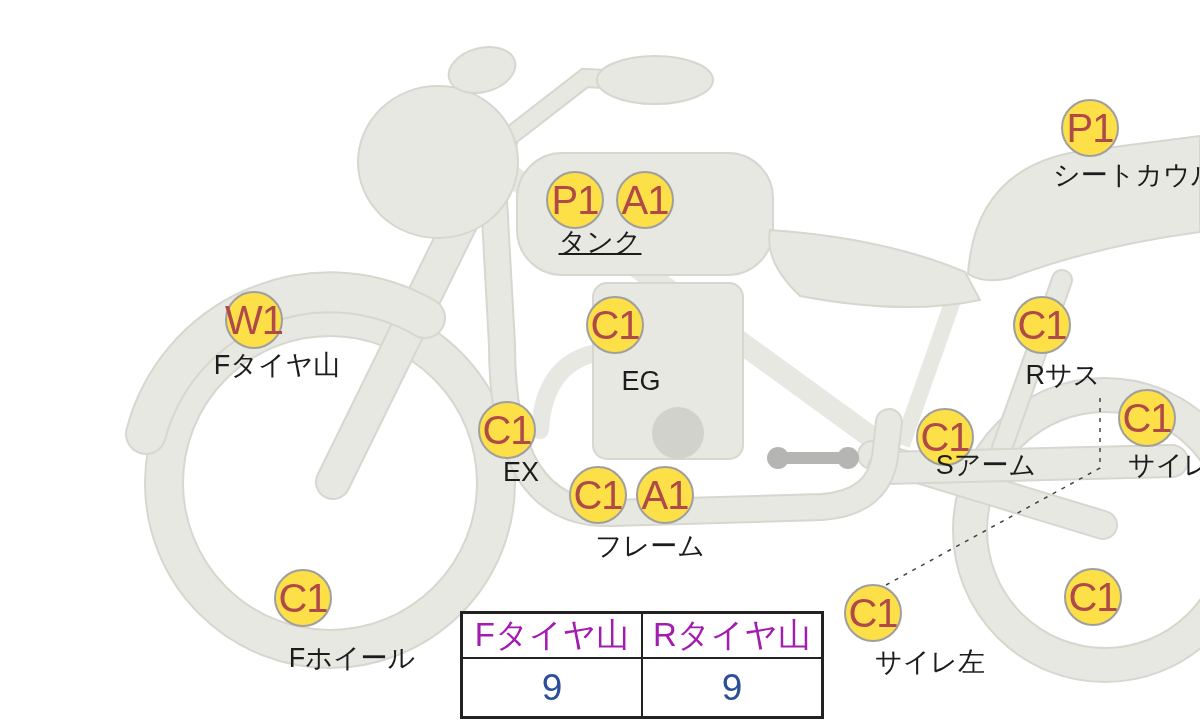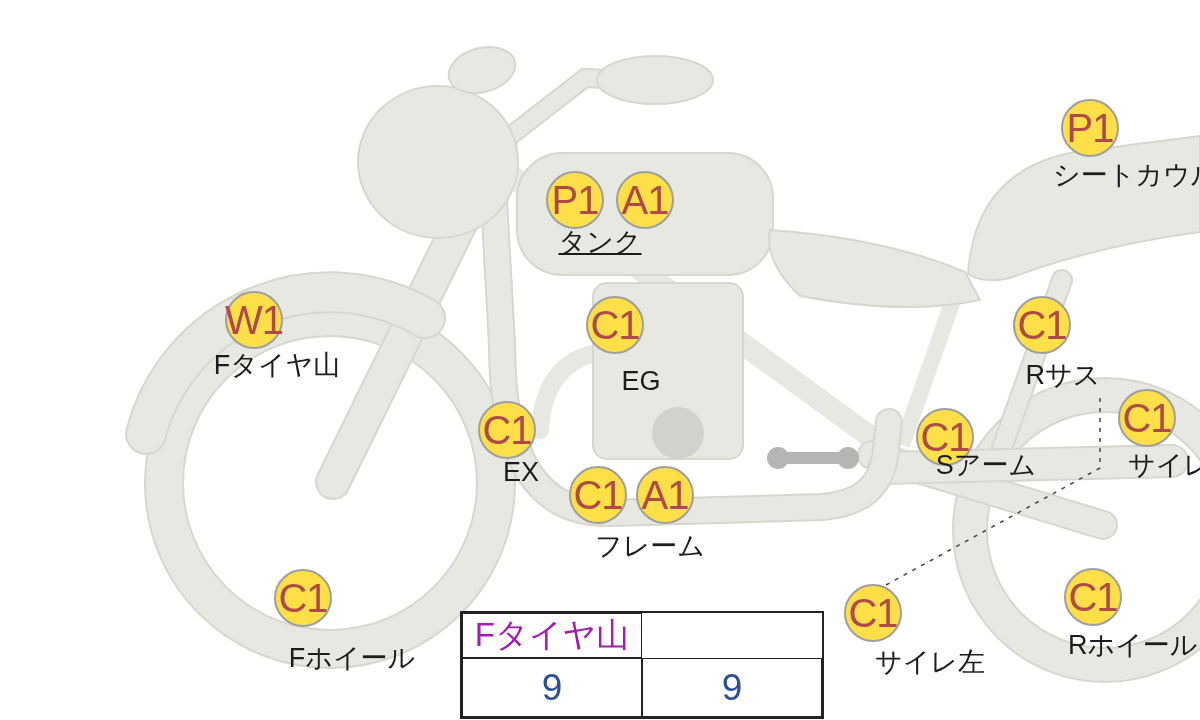--- a/index.html
+++ b/index.html
@@ -110,25 +110,25 @@
   <div class="plabel" style="left:600px;top:229px;text-decoration:underline;">タンク</div>
   <div class="plabel edge" style="left:1053px;top:162px;">シートカウル</div>
   <div class="plabel" style="left:641px;top:344px;margin-top:24px;">EG</div>
   <div class="plabel" style="left:521px;top:459px;">EX</div>
   <div class="plabel" style="left:1063px;top:362px;">Rサス</div>
   <div class="plabel" style="left:986px;top:452px;">Sアーム</div>
   <div class="plabel edge" style="left:1128px;top:452px;">サイレ左</div>
   <div class="plabel" style="left:650px;top:533px;">フレーム</div>
   <div class="plabel" style="left:352px;top:632px;margin-top:13px;">Fホイール</div>
   <div class="plabel" style="left:930px;top:649px;">サイレ左</div>
-  <div class="plabel edge" style="left:1068px;top:632px;">Rホイール</div>
 
   <div class="tire-table">
     <div class="tt-row">
       <div class="tt-cell tt-head">Fタイヤ山</div>
+      <div class="tt-cell tt-head">Rタイヤ山</div>
     </div>
     <div class="tt-row">
       <div class="tt-cell tt-val">9</div>
       <div class="tt-cell tt-val">9</div>
     </div>
   </div>
 
 </div>
 
 </body></html>

